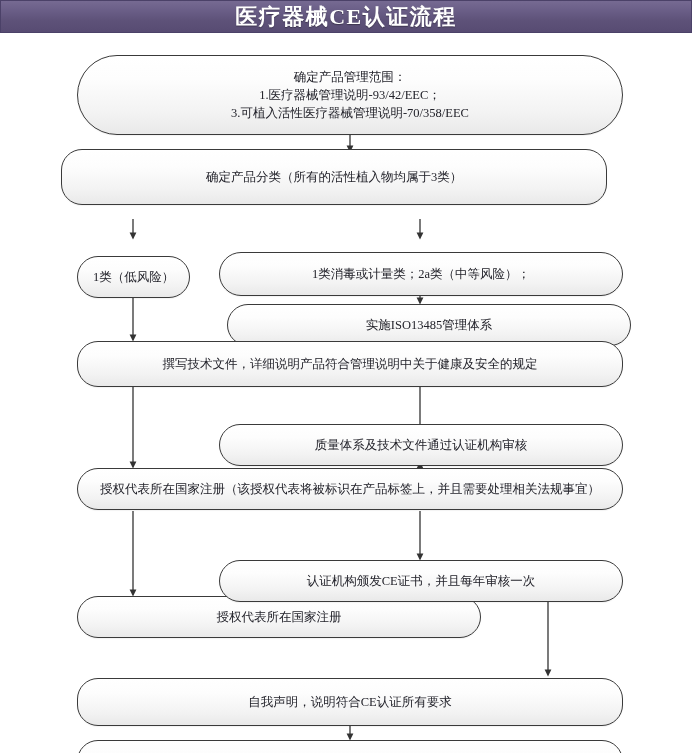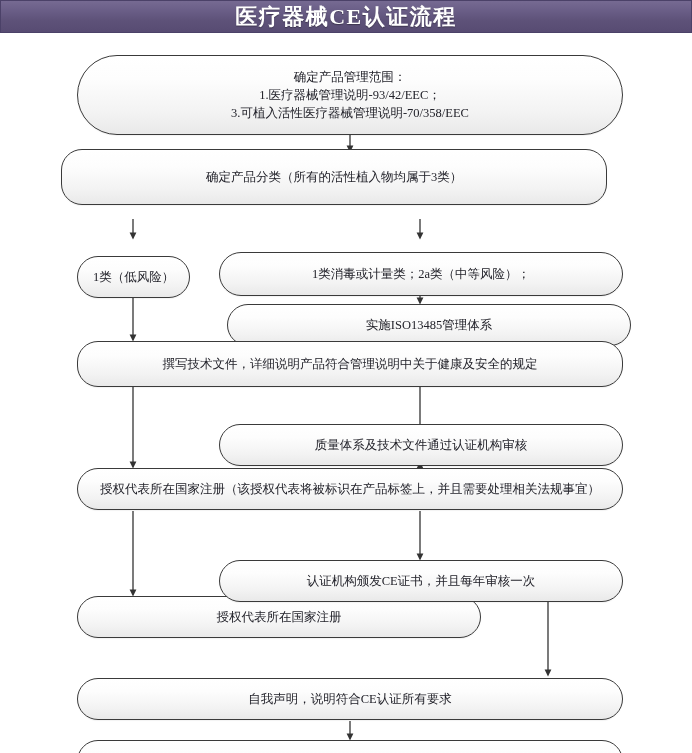--- a/index.html
+++ b/index.html
@@ -191,21 +191,21 @@
         <div>授权代表所在国家注册</div>
       </div>
     </div>
 
     <div class="node" style="left:219px; top:527px; width:404px; height:42px; border-radius:21px;">
       <div class="lines">
         <div>认证机构颁发CE证书，并且每年审核一次</div>
       </div>
     </div>
 
-    <div class="node" style="left:77px; top:645px; width:546px; height:42px; border-radius:21px;">
+    <div class="node" style="left:77px; top:645px; width:546px; height:48px; border-radius:21px;">
       <div class="lines">
         <div>自我声明，说明符合CE认证所有要求</div>
       </div>
     </div>
 
     <div class="node" style="left:77px; top:707px; width:546px; height:42px; border-radius:21px;">
       <div class="lines">
         <div>欧洲上市</div>
       </div>
     </div>

